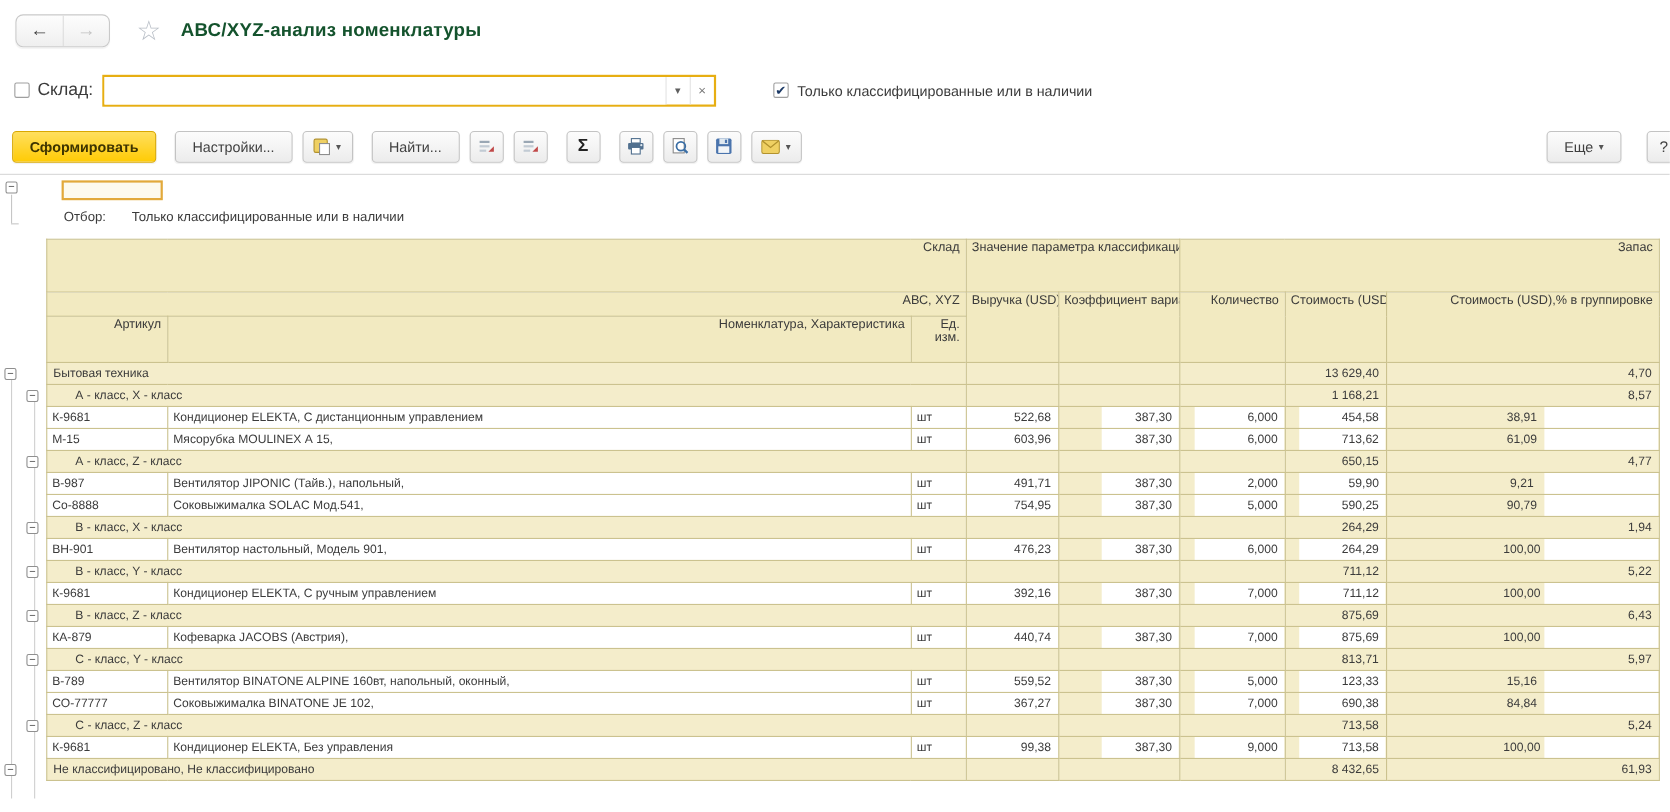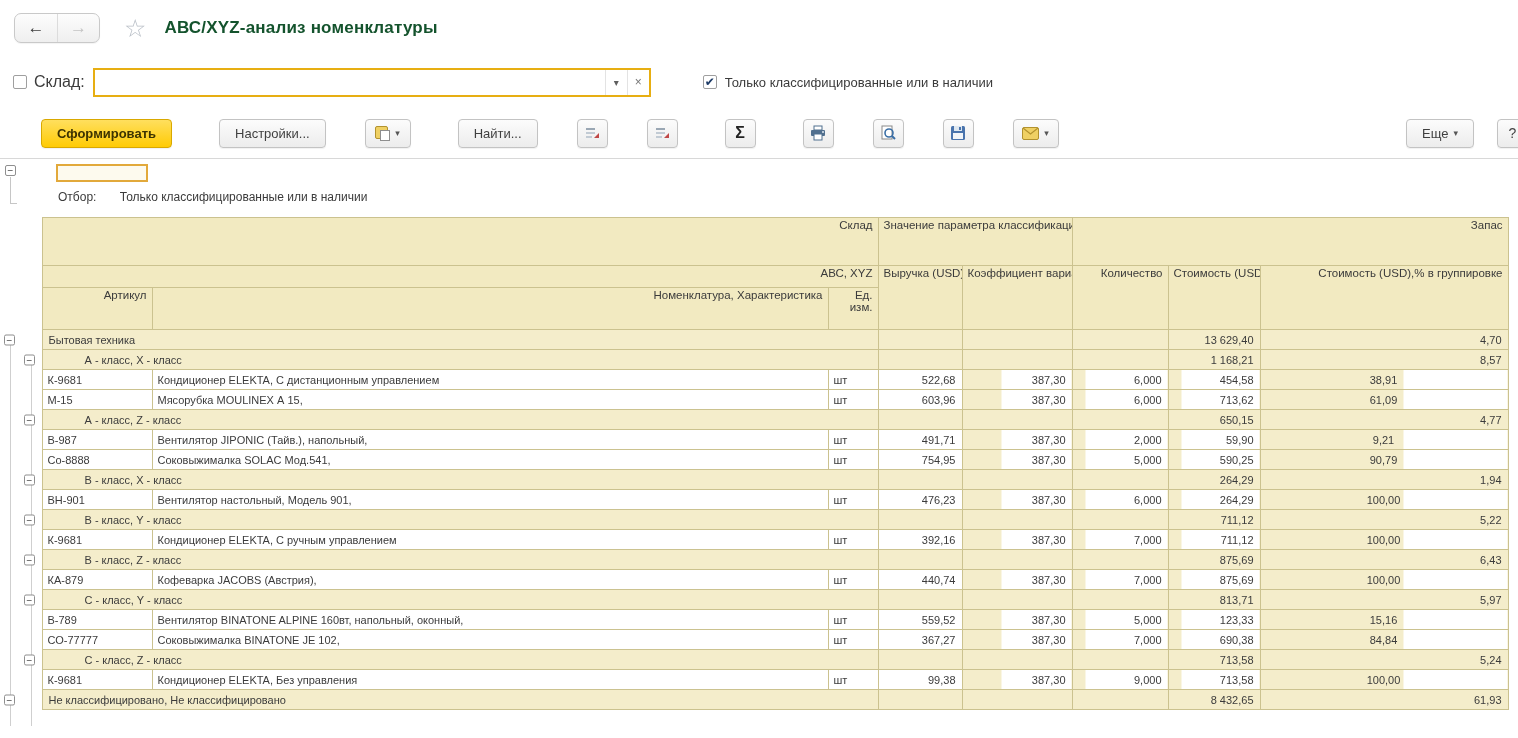--- a/index.html
+++ b/index.html
@@ -44,21 +44,21 @@
     color:#5f5f5f;font-size:10px;border-left:1px solid #e3e3e3;cursor:pointer;}
   .field-btn.clear{font-size:12px;color:#777;}
   .chk2{margin-left:52px;}
   .chk2-label{font-size:13px;margin-left:8px;}
 
   
   .toolbar{display:flex;align-items:center;height:50px;padding:0 11px;position:relative;}
   .btn{height:29px;display:inline-flex;align-items:center;justify-content:center;
     padding:0 15px;border:1px solid var(--btnborder);border-radius:4px;
     background:linear-gradient(#fcfcfc,#ececec);font-size:13px;color:#3f3f3f;
-    box-shadow:0 1px 1px rgba(0,0,0,.06);margin-right:9px;cursor:pointer;white-space:nowrap;margin-left:30px;}
+    box-shadow:0 1px 1px rgba(0,0,0,.06);margin-right:9px;cursor:pointer;white-space:nowrap;}
   .btn.primary{background:linear-gradient(#FFDF5E,#FFCB05);border-color:#D9A800;
     font-weight:700;color:#3d3300;}
   .btn.iconbtn{width:31px;padding:0;}
   .btn .arrow{font-size:9px;color:#555;margin-left:5px;}
   .gap{width:8px;}
   .more-btn{position:absolute;right:44px;margin:0;}
   .help-btn{position:absolute;left:1497px;width:30px;margin:0;}
   
   .ic{display:inline-block;}
   .ic-variants{position:relative;width:15px;height:15px;}
@@ -93,21 +93,21 @@
     font-size:11.5px;color:#3b3b3b;}
   .rtable td.gutter,.rtable th.gutter{border:none;background:transparent;position:relative;padding:0;}
   .hrow1 th{height:48px;}
   .hrow2 th{height:22px;}
   .hrow3 th{height:42px;white-space:normal;}
   .rtable tbody tr{height:20px;}
   .rtable tbody td{font-size:11px;color:#3b3b3b;background:#fff;}
   tr.group1 td,tr.group2 td{background:var(--beige-soft);}
   tr.group1 td.gutter,tr.group2 td.gutter{background:transparent;}
   td.group-label{padding-left:6px;}
-  tr.group2 td.group-label{padding-left:42px;}
+  tr.group2 td.group-label{padding-left:26px;}
   td.num{text-align:right;padding-right:6px;}
   tr.item td.variation{background:linear-gradient(to right,var(--beige-soft) 0 36%,#fff 36%);}
   tr.item td.quantity{background:linear-gradient(to right,var(--beige-soft) 0 14%,#fff 14%);}
   tr.item td.cost{background:linear-gradient(to right,var(--beige-soft) 0 14%,#fff 14%);}
   tr.item td.pct{background:linear-gradient(to right,var(--beige-soft) 0 58%,#fff 58%);text-align:center;}
   .exp.lvl1{position:absolute;left:4px;top:50%;transform:translateY(-50%);}
   .exp.lvl2{position:absolute;left:24px;top:50%;transform:translateY(-50%);}
 </style>
 <title>АВС/XYZ-анализ номенклатуры</title></head>
 <body>

